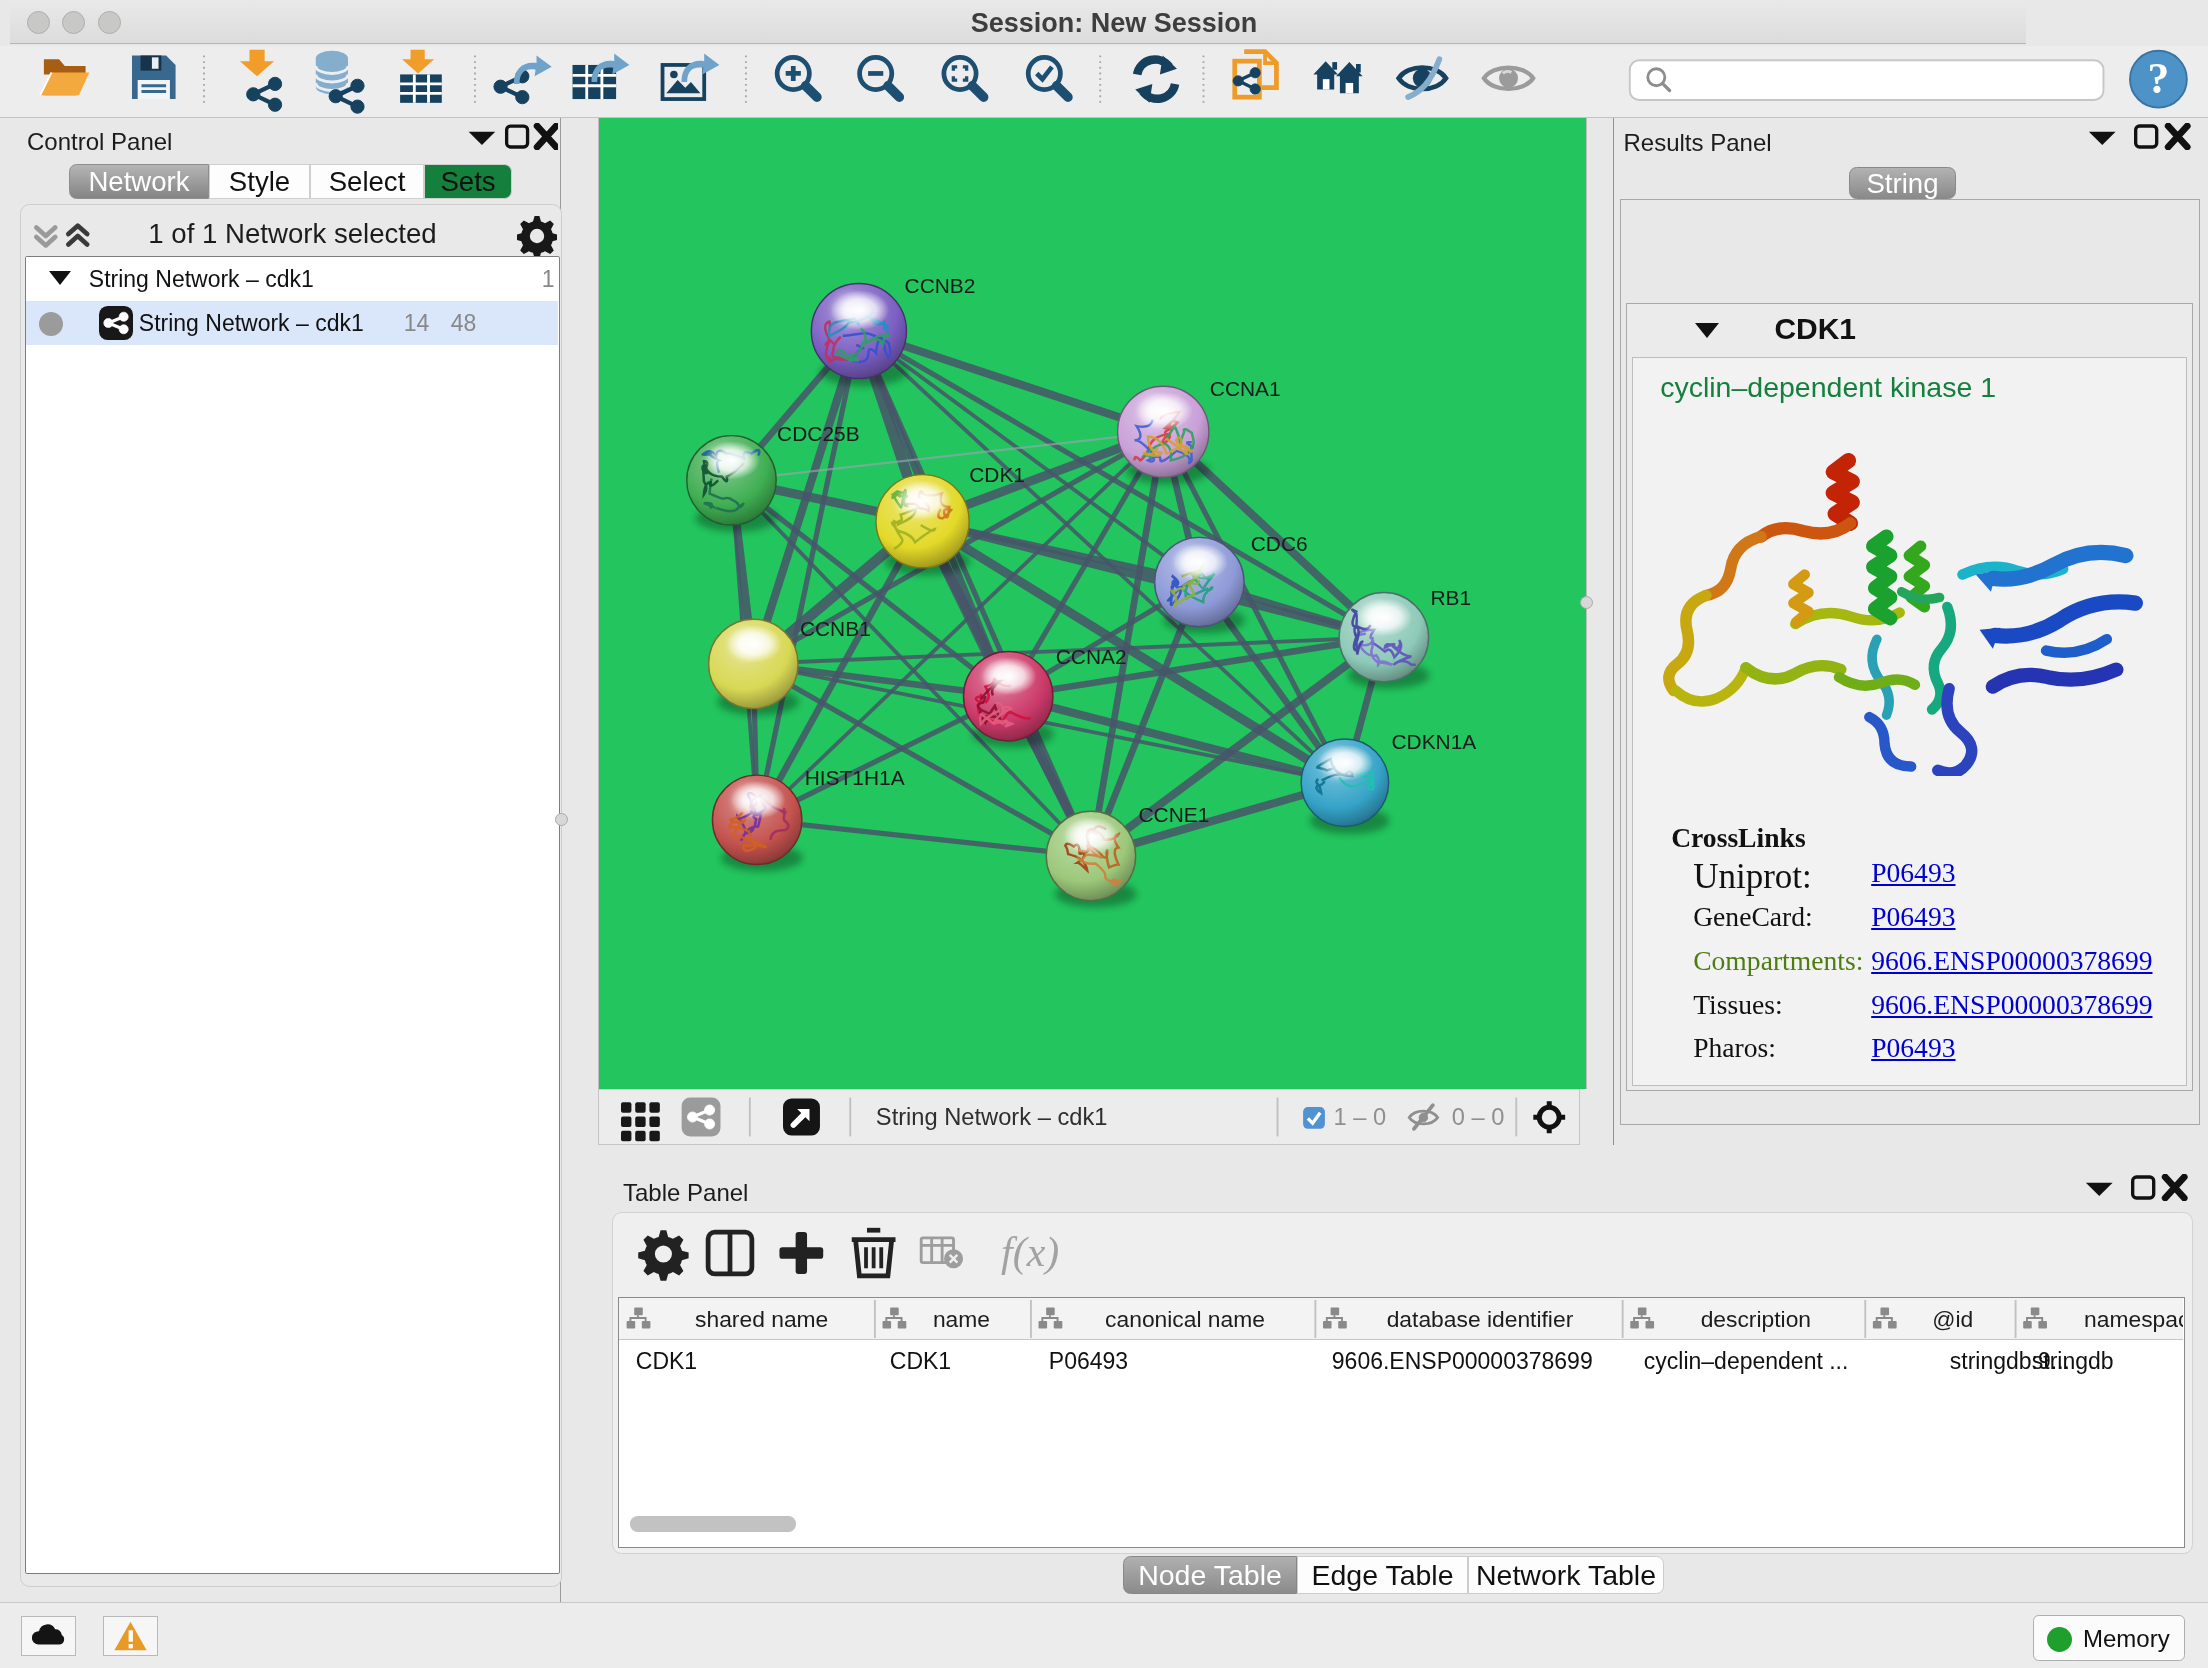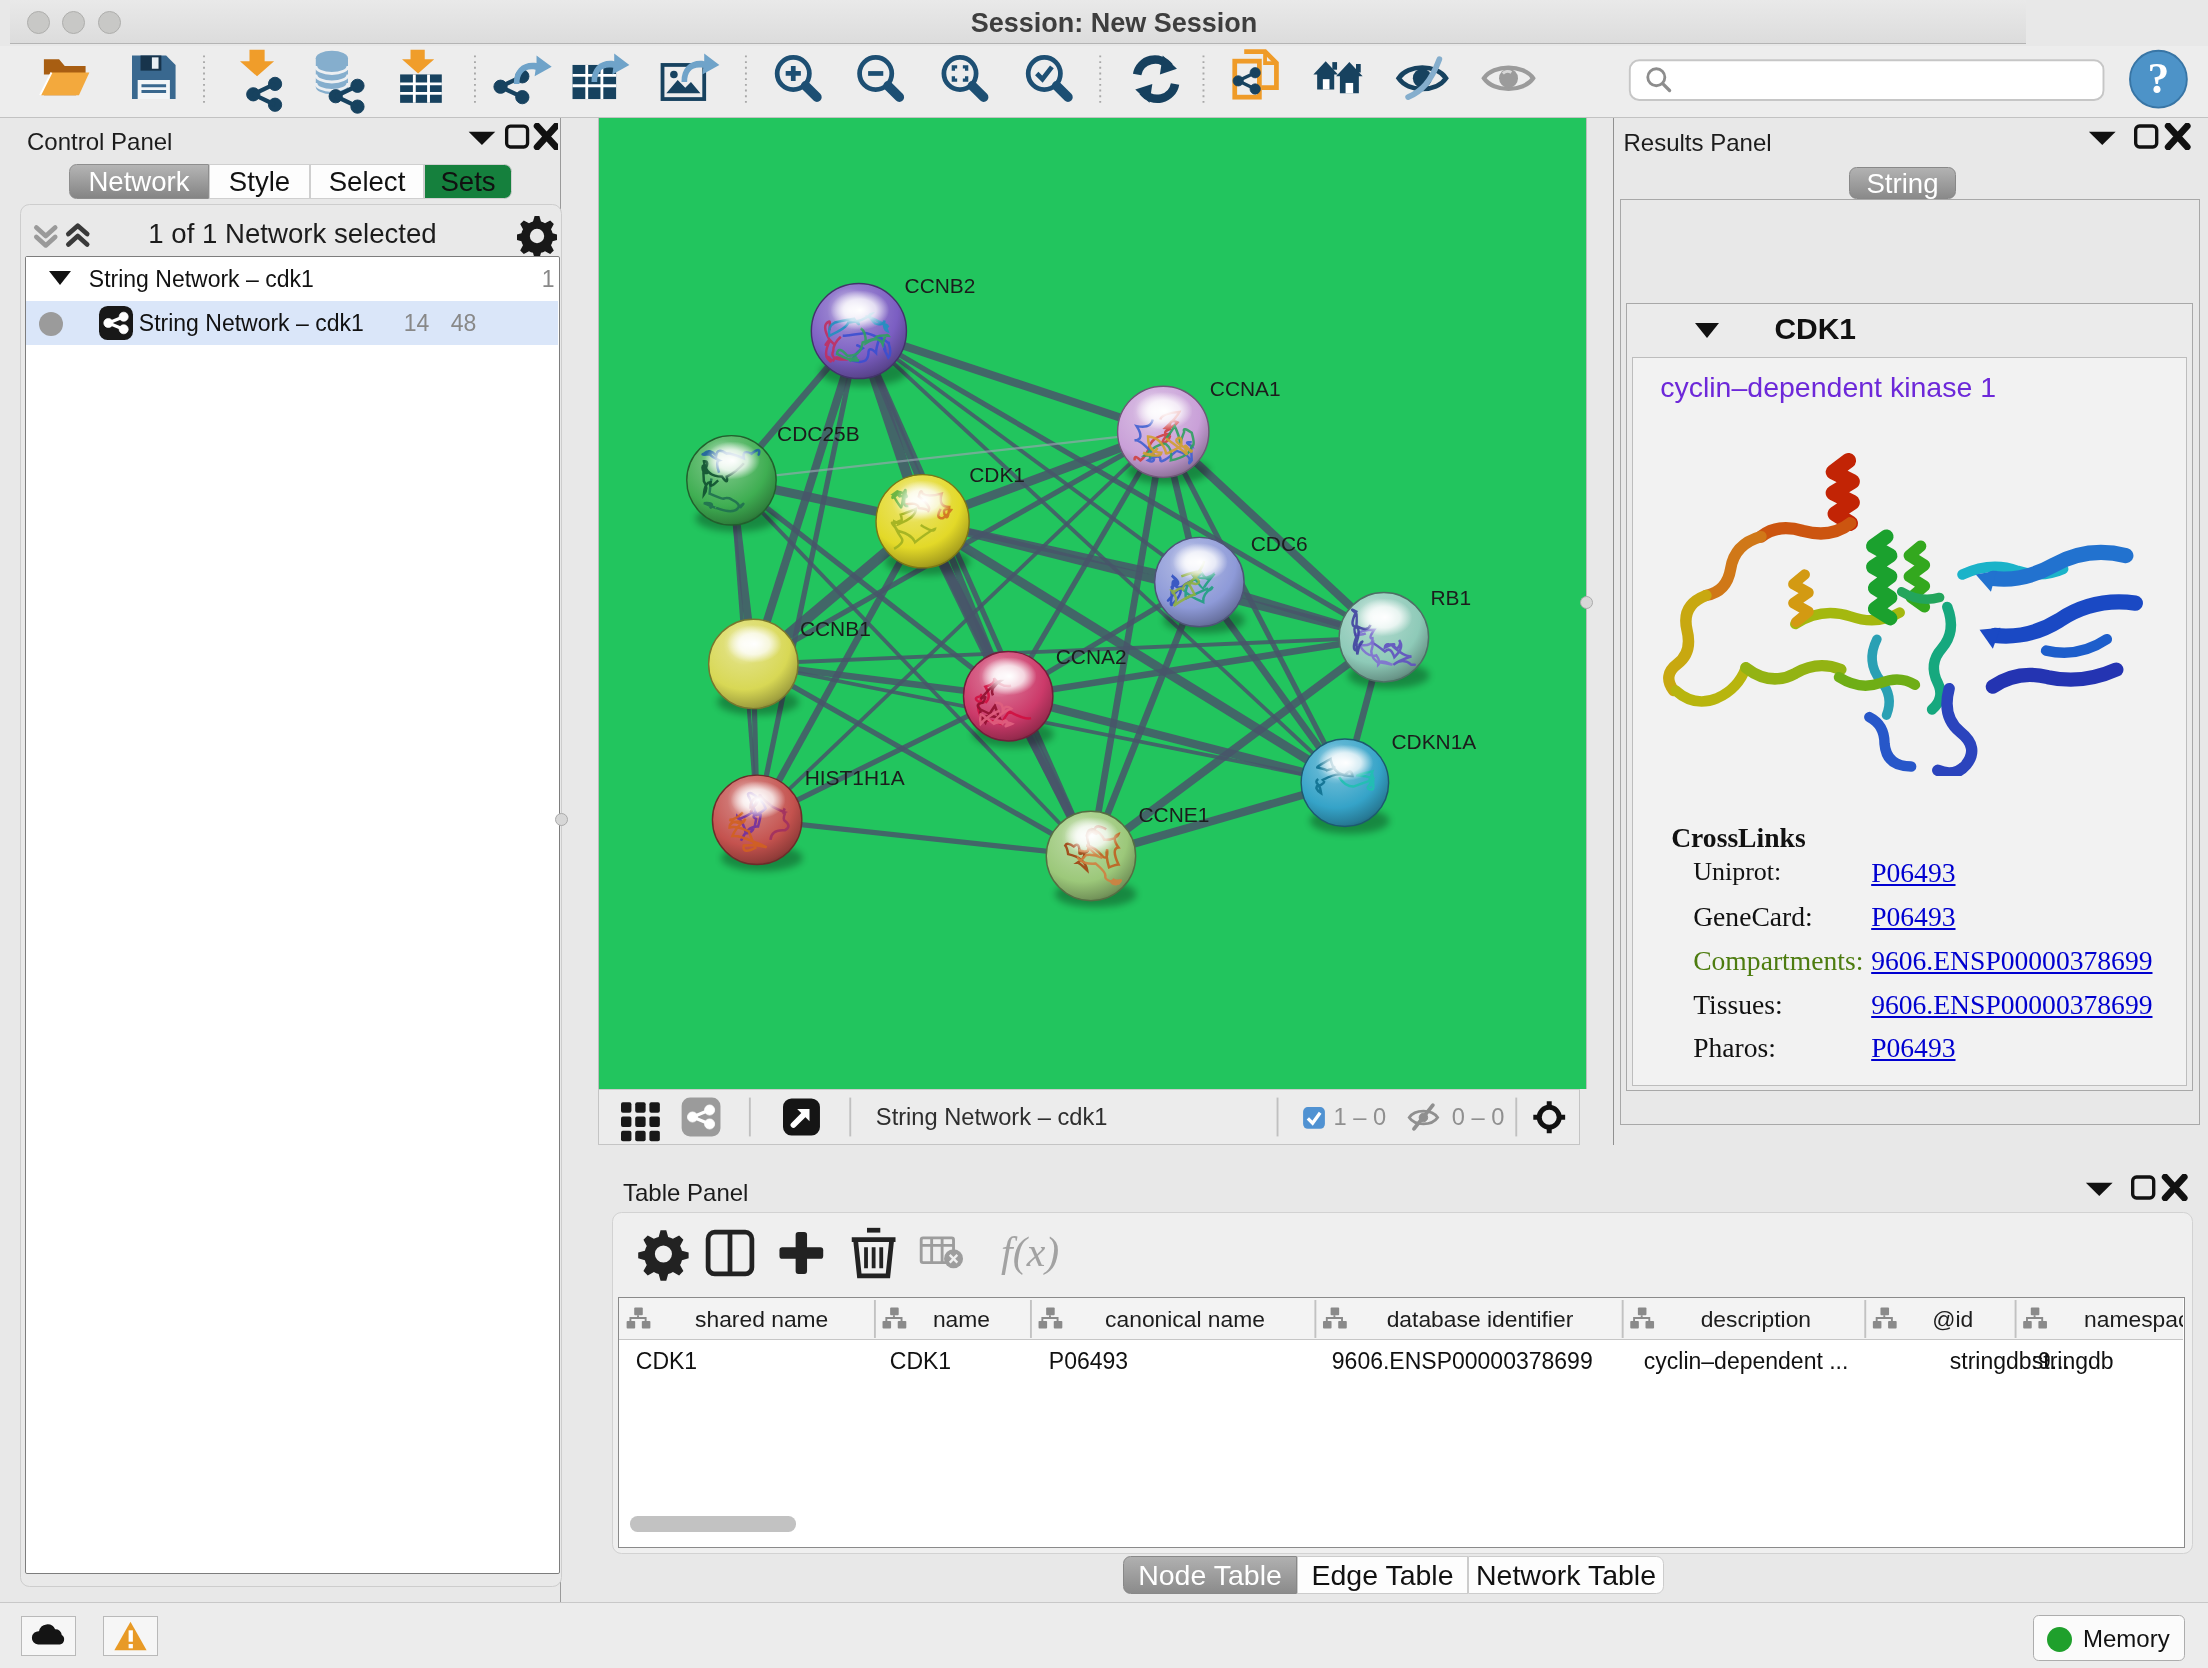--- a/index.html
+++ b/index.html
@@ -505,21 +505,21 @@
 <path d="M3 9 H31 L17 23 Z" fill="#111"></path>
 <rect x="52" y="3" width="22" height="22" rx="4" fill="none" stroke="#111" stroke-width="3.5"></rect>
 <path d="M86 3 L106 25 M106 3 L86 25" stroke="#111" stroke-width="7" stroke-linecap="round"></path>
 </svg>
 <div class="abs" style="left:235px;top:49px;width:107px;height:32px;background:linear-gradient(#b2b2b2,#8a8a8a);border:1px solid #888;border-radius:7.6px;color:#fff;text-align:center;line-height:31px;font-size:27.6px">String</div>
     <div class="abs" style="left:5.7px;top:81px;width:580px;height:926px;border:1px solid #a8a8a8;background:#e8e8e8">
       <div class="abs" style="left:5.7px;top:103px;width:567px;height:788px;border:1px solid #a8a8a8;background:#ebebeb">
         <span class="abs" style="left:68px;top:19px;width:0;height:0;border-left:12.4px solid transparent;border-right:12.4px solid transparent;border-top:15px solid #111"></span>
         <span class="abs" style="left:147px;top:7.6px;font-size:30px;font-weight:bold;color:#111">CDK1</span>
         <div class="abs" style="left:4.8px;top:53px;width:555px;height:729px;background:#f2f2f2;border:1px solid #bdbdbd">
-          <div class="abs" style="left:27px;top:13.3px;font-size:28.5px;color:#6d28d9">cyclin–dependent kinase 1</div>
+          <div class="abs" style="left:27px;top:13.3px;font-size:28.5px;color:#15803d">cyclin–dependent kinase 1</div>
           <svg class="abs" style="left:28.5px;top:95px" width="504" height="323" viewBox="0 0 530 340" fill="none" stroke-linecap="round" stroke-linejoin="round">
 <path d="M196 8 l-16 12 l20 10 l-20 12 l20 10 l-18 12 l16 10" stroke="#c22405" stroke-width="16"></path>
 <path d="M198 74 q-20 16 -50 8 q-26 -8 -44 6" stroke="#cc5510" stroke-width="13"></path>
 <path d="M104 88 q-28 8 -32 34 q-4 24 -26 28" stroke="#d07818" stroke-width="12"></path>
 <path d="M46 150 q-26 10 -20 36 q6 24 -10 36 q-16 12 -4 28" stroke="#c8a810" stroke-width="12"></path>
 <path d="M14 250 q20 18 44 8 q22 -10 30 -32" stroke="#b8b50e" stroke-width="11"></path>
 <path d="M88 226 q26 20 52 6 q24 -14 48 -4" stroke="#93b313" stroke-width="12"></path>
 <path d="M140 180 q28 -18 58 -8 q28 10 52 -4" stroke="#a4b80f" stroke-width="11"></path>
 <path d="M236 88 l-14 10 l18 10 l-18 12 l18 10 l-16 12 l16 10 l-16 12 l16 10" stroke="#1ba12e" stroke-width="15"></path>
 <path d="M272 98 l-12 10 l16 10 l-16 12 l16 10 l-14 12 l14 10" stroke="#33a81e" stroke-width="12"></path>
@@ -532,21 +532,21 @@
 <path d="M478 228 q-36 16 -72 8 q-32 -8 -58 10" stroke="#2434b2" stroke-width="15"></path>
 <path d="M302 248 q-8 30 12 46 q20 16 6 34 q-12 14 -30 6" stroke="#2b44bd" stroke-width="12"></path>
 <path d="M262 330 q-26 0 -28 -24 q0 -20 -16 -28" stroke="#2757c9" stroke-width="11"></path>
 <path d="M226 196 q-12 24 4 44 q14 16 6 36" stroke="#2aa0b4" stroke-width="10"></path>
 <path d="M150 128 l-12 10 l16 9 l-16 11 l16 9 l-13 11" stroke="#d39a12" stroke-width="11"></path>
 <path d="M186 236 q22 14 44 6 q20 -8 36 2" stroke="#6fae16" stroke-width="11"></path>
 <path d="M252 146 q20 12 40 6" stroke="#23a55c" stroke-width="10"></path>
 <path d="M468 196 q-30 20 -64 12" stroke="#1d5ecb" stroke-width="11"></path>
 </svg>
 <div class="abs" style="left:38px;top:464px;font-family:'Liberation Serif',serif;font-size:27.6px;font-weight:bold;color:#111">CrossLinks</div>
-          <div class="abs" style="left:60px;top:499px;font-family:'Liberation Serif',serif;font-size:26px;color:#111">Uniprot:</div>
+          <div class="abs" style="left:60px;top:499px;font-family:'Liberation Serif',serif;font-size:35px;color:#111">Uniprot:</div>
           <div class="abs" style="left:238px;top:499px;font-family:'Liberation Serif',serif;font-size:27.6px;color:#0000d0;text-decoration:underline">P06493</div>
           <div class="abs" style="left:60px;top:543px;font-family:'Liberation Serif',serif;font-size:27.6px;color:#111">GeneCard:</div>
           <div class="abs" style="left:238px;top:543px;font-family:'Liberation Serif',serif;font-size:27.6px;color:#0000d0;text-decoration:underline">P06493</div>
           <div class="abs" style="left:60px;top:587px;font-family:'Liberation Serif',serif;font-size:27.6px;color:#4d7c0f">Compartments:</div>
           <div class="abs" style="left:238px;top:587px;font-family:'Liberation Serif',serif;font-size:27.6px;color:#0000d0;text-decoration:underline">9606.ENSP00000378699</div>
           <div class="abs" style="left:60px;top:631px;font-family:'Liberation Serif',serif;font-size:27.6px;color:#111">Tissues:</div>
           <div class="abs" style="left:238px;top:631px;font-family:'Liberation Serif',serif;font-size:27.6px;color:#0000d0;text-decoration:underline">9606.ENSP00000378699</div>
           <div class="abs" style="left:60px;top:674px;font-family:'Liberation Serif',serif;font-size:27.6px;color:#111">Pharos:</div>
           <div class="abs" style="left:238px;top:674px;font-family:'Liberation Serif',serif;font-size:27.6px;color:#0000d0;text-decoration:underline">P06493</div>
         </div>

